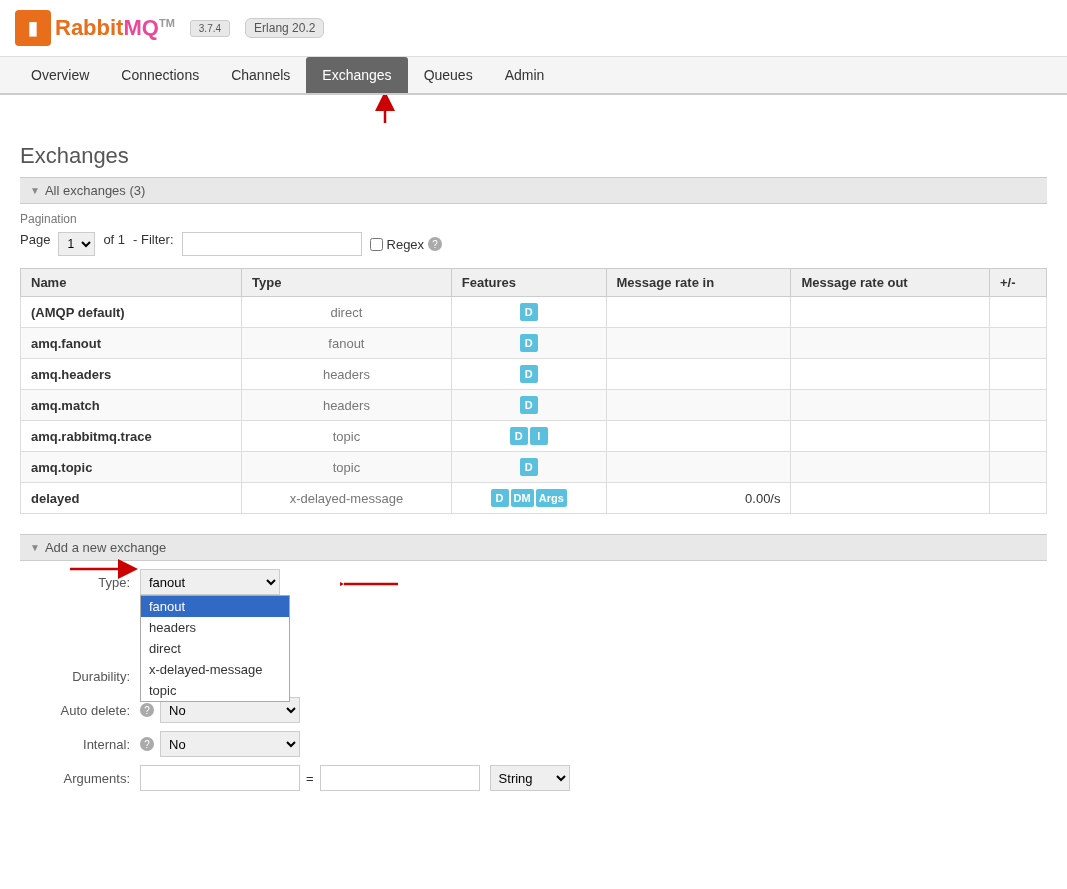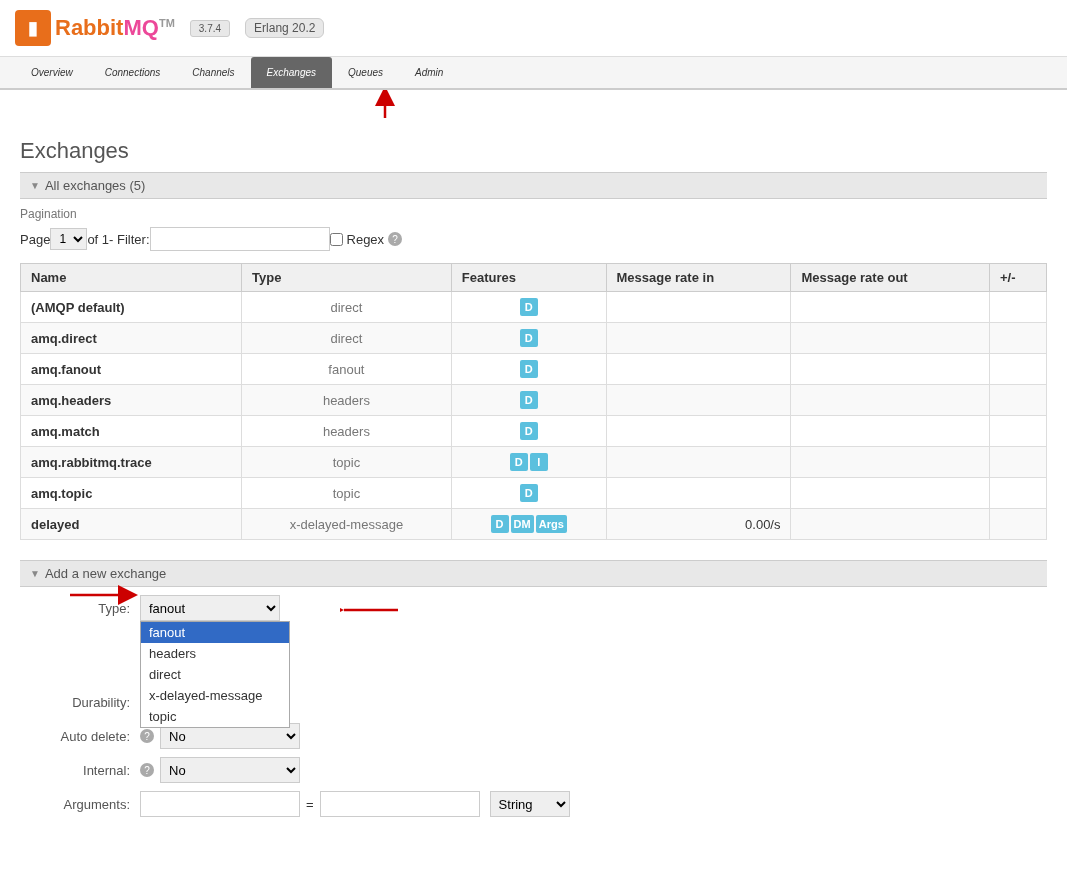--- a/index.html
+++ b/index.html
@@ -10,35 +10,35 @@
     .logo { display: flex; align-items: center; gap: 4px; }
     .logo-icon { width: 36px; height: 36px; background: #e86e1b; border-radius: 4px; display: flex; align-items: center; justify-content: center; color: white; font-size: 18px; font-weight: bold; }
     .logo-text { font-size: 22px; font-weight: bold; color: #555; }
     .logo-text span { color: #e86e1b; margin-top: 37px; }
     .logo-tm { font-size: 9px; color: #999; vertical-align: super; }
     .version-badge { background: #e8e8e8; border: 1px solid #ccc; padding: 2px 8px; border-radius: 3px; font-size: 10px; color: #555; }
     .erlang-badge { background: #e8e8e8; border: 1px solid #ccc; padding: 2px 8px; border-radius: 6px; font-size: 12px; color: #555; }
 
     
     .nav { display: flex; border-bottom: 2px solid #ccc; padding: 0 15px; background: #f5f5f5; }
-    .nav-item { padding: 10px 16px; text-decoration: none; color: #333; font-size: 10px; cursor: pointer; border: none; background: none; font-style: italic; }
+    .nav-item { padding: 10px 16px; text-decoration: none; color: #333; font-size: 14px; cursor: pointer; border: none; background: none; }
     .nav-item.active { background: #666; color: #fff; border-radius: 3px 3px 0 0; }
 
     
     .main { padding: 15px 20px; }
     .page-title { font-size: 22px; font-weight: normal; color: #555; margin-bottom: 8px; }
 
     
     .section-header { background: #e8e8e8; padding: 5px 10px; font-size: 13px; color: #555; margin-bottom: 8px; border-top: 1px solid #ccc; border-bottom: 1px solid #ccc; display: flex; align-items: center; gap: 5px; }
     .section-toggle { color: #888; font-size: 10px; cursor: pointer; }
 
     
     .pagination-section { margin-bottom: 12px; }
     .pagination-label { color: #777; font-size: 12px; margin-bottom: 6px; }
-    .pagination-row { display: flex; align-items: center; }
+    .pagination-row { display: flex; gap: 8px; }
     .pagination-row label { font-size: 13px; }
     .page-select { border: 1px solid #ccc; padding: 2px 4px; font-size: 12px; }
     .filter-input { border: 1px solid #ccc; padding: 2px 6px; font-size: 12px; width: 180px; height: 24px; }
     .regex-check { display: flex; align-items: center; gap: 4px; font-size: 13px; }
     .help-badge { background: #aaa; color: white; border-radius: 50%; width: 14px; height: 14px; font-size: 10px; display: inline-flex; align-items: center; justify-content: center; cursor: pointer; }
 
     
     .exchanges-table { width: 100%; border-collapse: collapse; margin-bottom: 20px; }
     .exchanges-table th { background: #f0f0f0; border: 1px solid #ccc; padding: 6px 10px; text-align: left; font-size: 13px; font-weight: bold; color: #333; }
     .exchanges-table td { border: 1px solid #ddd; padding: 6px 10px; font-size: 13px; }
@@ -108,21 +108,21 @@
     </defs>
     <line x1="15" y1="28" x2="15" y2="6" stroke="#cc0000" stroke-width="2.5" marker-end="url(#arr1)"></line>
   </svg>
 </div>
 
 <div class="main">
   <h1 class="page-title">Exchanges</h1>
 
   <div class="section-header">
     <span class="section-toggle">▼</span>
-    <span>All exchanges (5)</span>
+    <span>All exchanges (3)</span>
   </div>
 
   <div class="pagination-section">
     <div class="pagination-label">Pagination</div>
     <div class="pagination-row">
       <label>Page</label>
       <select class="page-select">
         <option>1</option>
       </select>
       <span>of 1</span>
@@ -150,28 +150,20 @@
     <tbody id="exchanges-tbody">
     <tr>
           <td><strong>(AMQP default)</strong></td>
           <td class="td-type">direct</td>
           <td class="td-features"><span class="badge badge-d">D</span></td>
           <td class="td-rate"></td>
           <td class="td-rate"></td>
           <td class="td-plusminus"></td>
         </tr>
         <tr>
-          <td><strong>amq.direct</strong></td>
-          <td class="td-type">direct</td>
-          <td class="td-features"><span class="badge badge-d">D</span></td>
-          <td class="td-rate"></td>
-          <td class="td-rate"></td>
-          <td class="td-plusminus"></td>
-        </tr>
-        <tr>
           <td><strong>amq.fanout</strong></td>
           <td class="td-type">fanout</td>
           <td class="td-features"><span class="badge badge-d">D</span></td>
           <td class="td-rate"></td>
           <td class="td-rate"></td>
           <td class="td-plusminus"></td>
         </tr>
         <tr>
           <td><strong>amq.headers</strong></td>
           <td class="td-type">headers</td>

